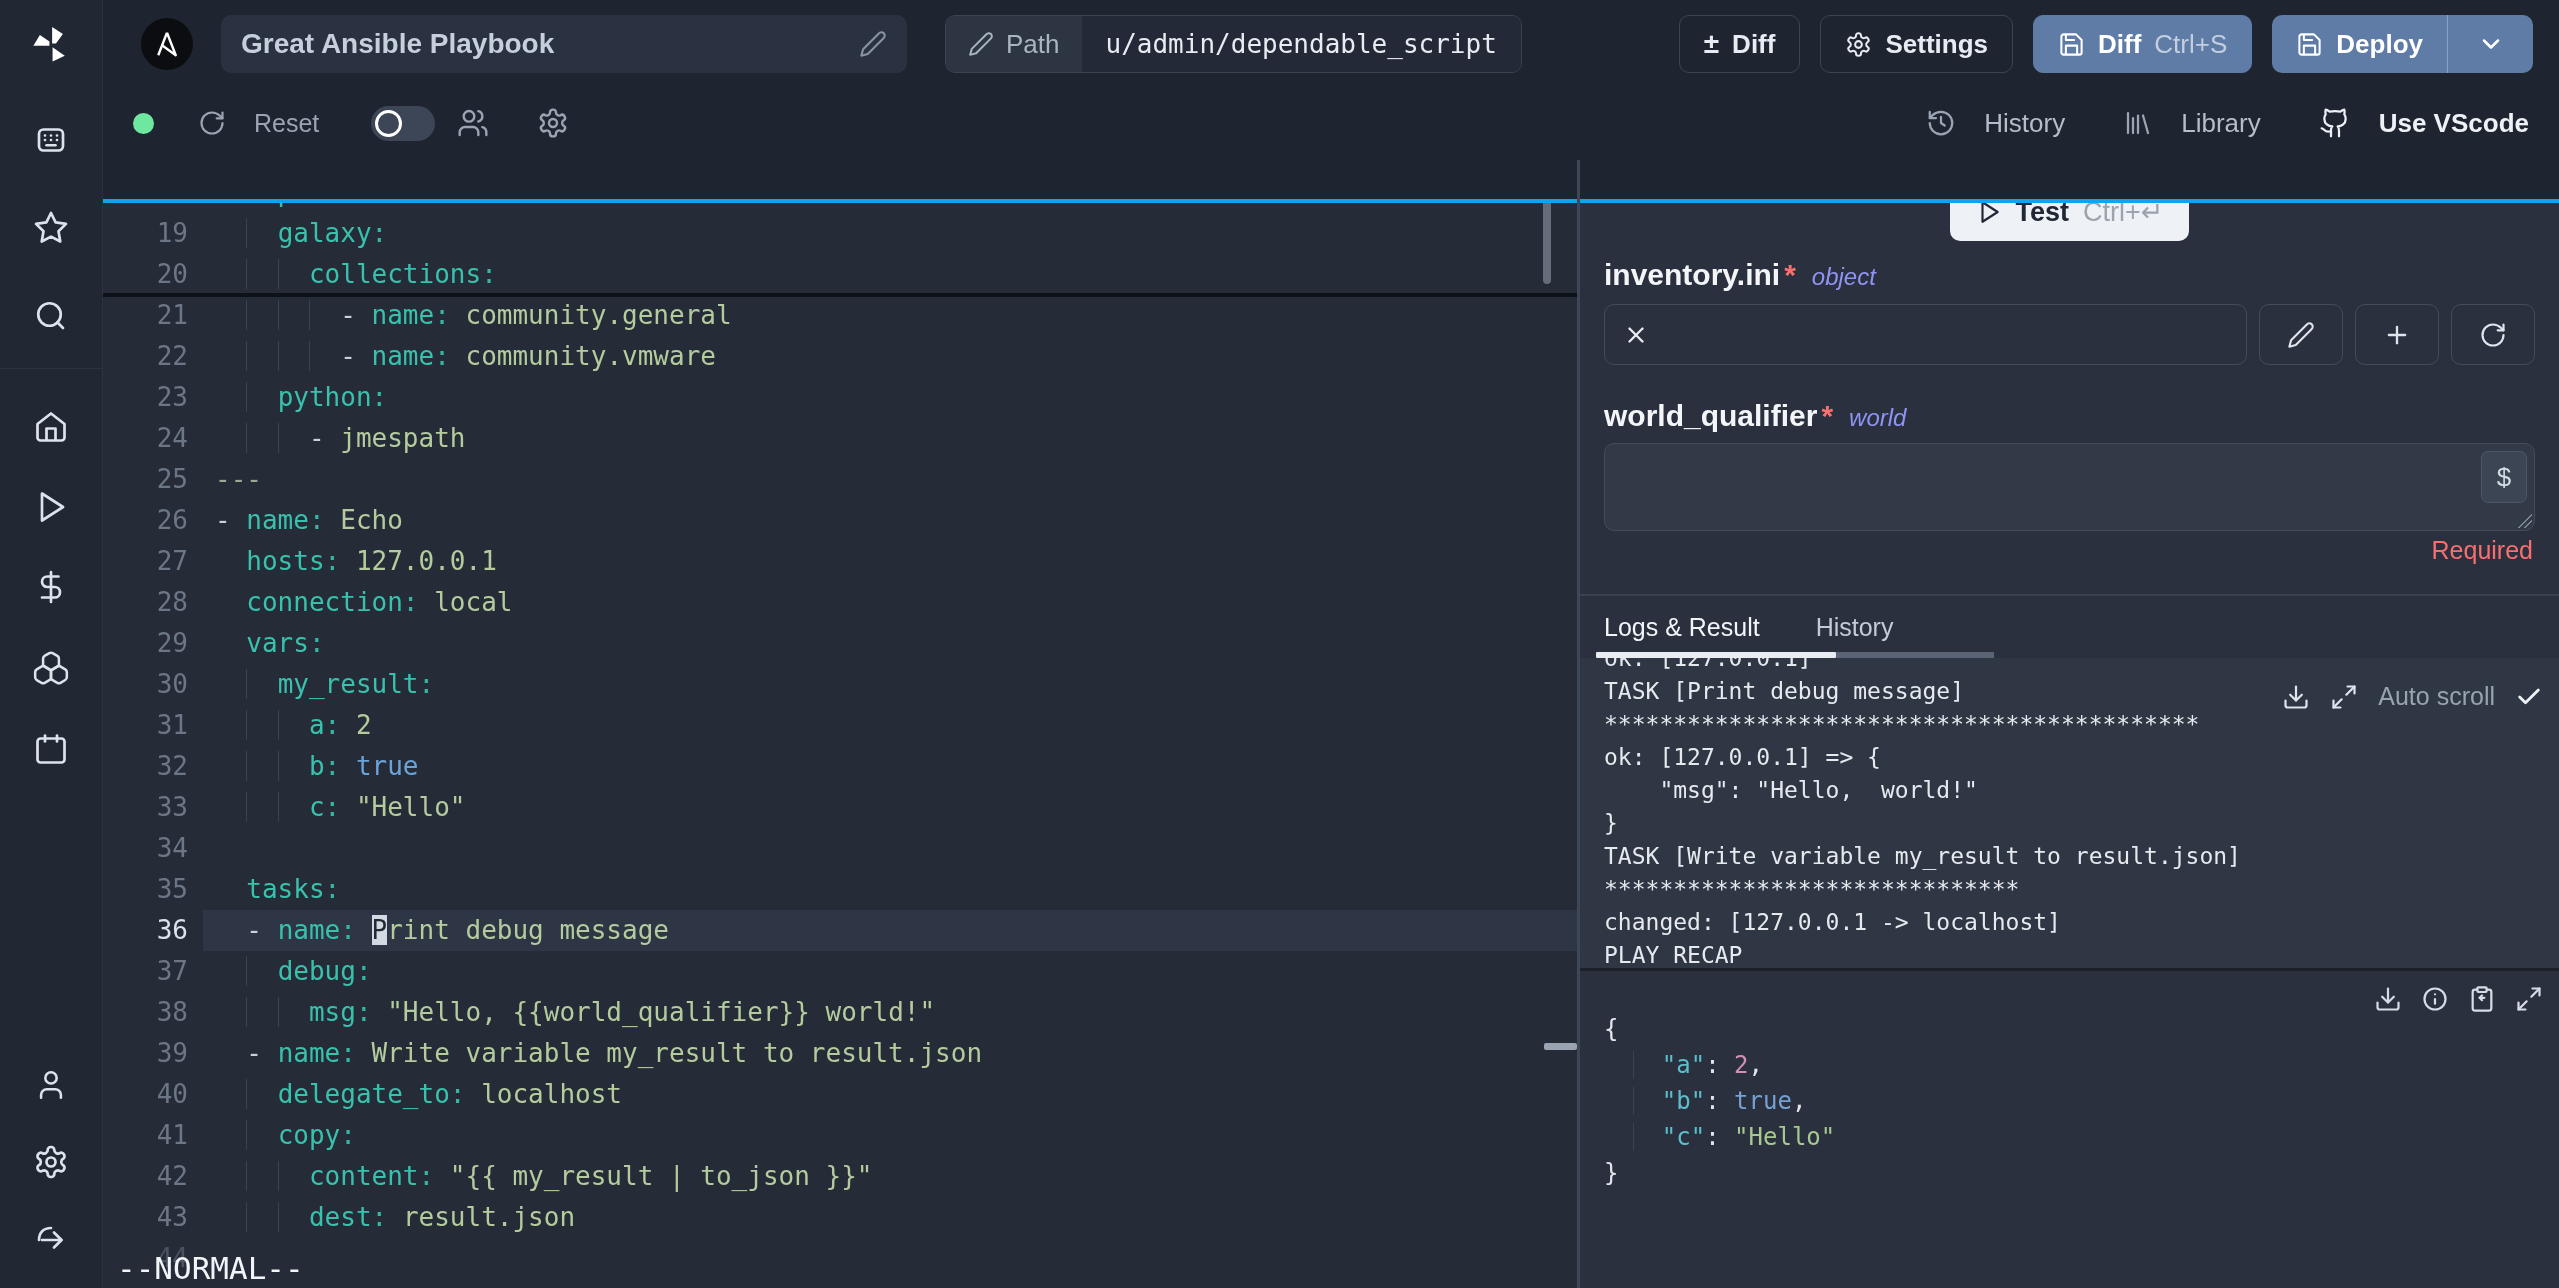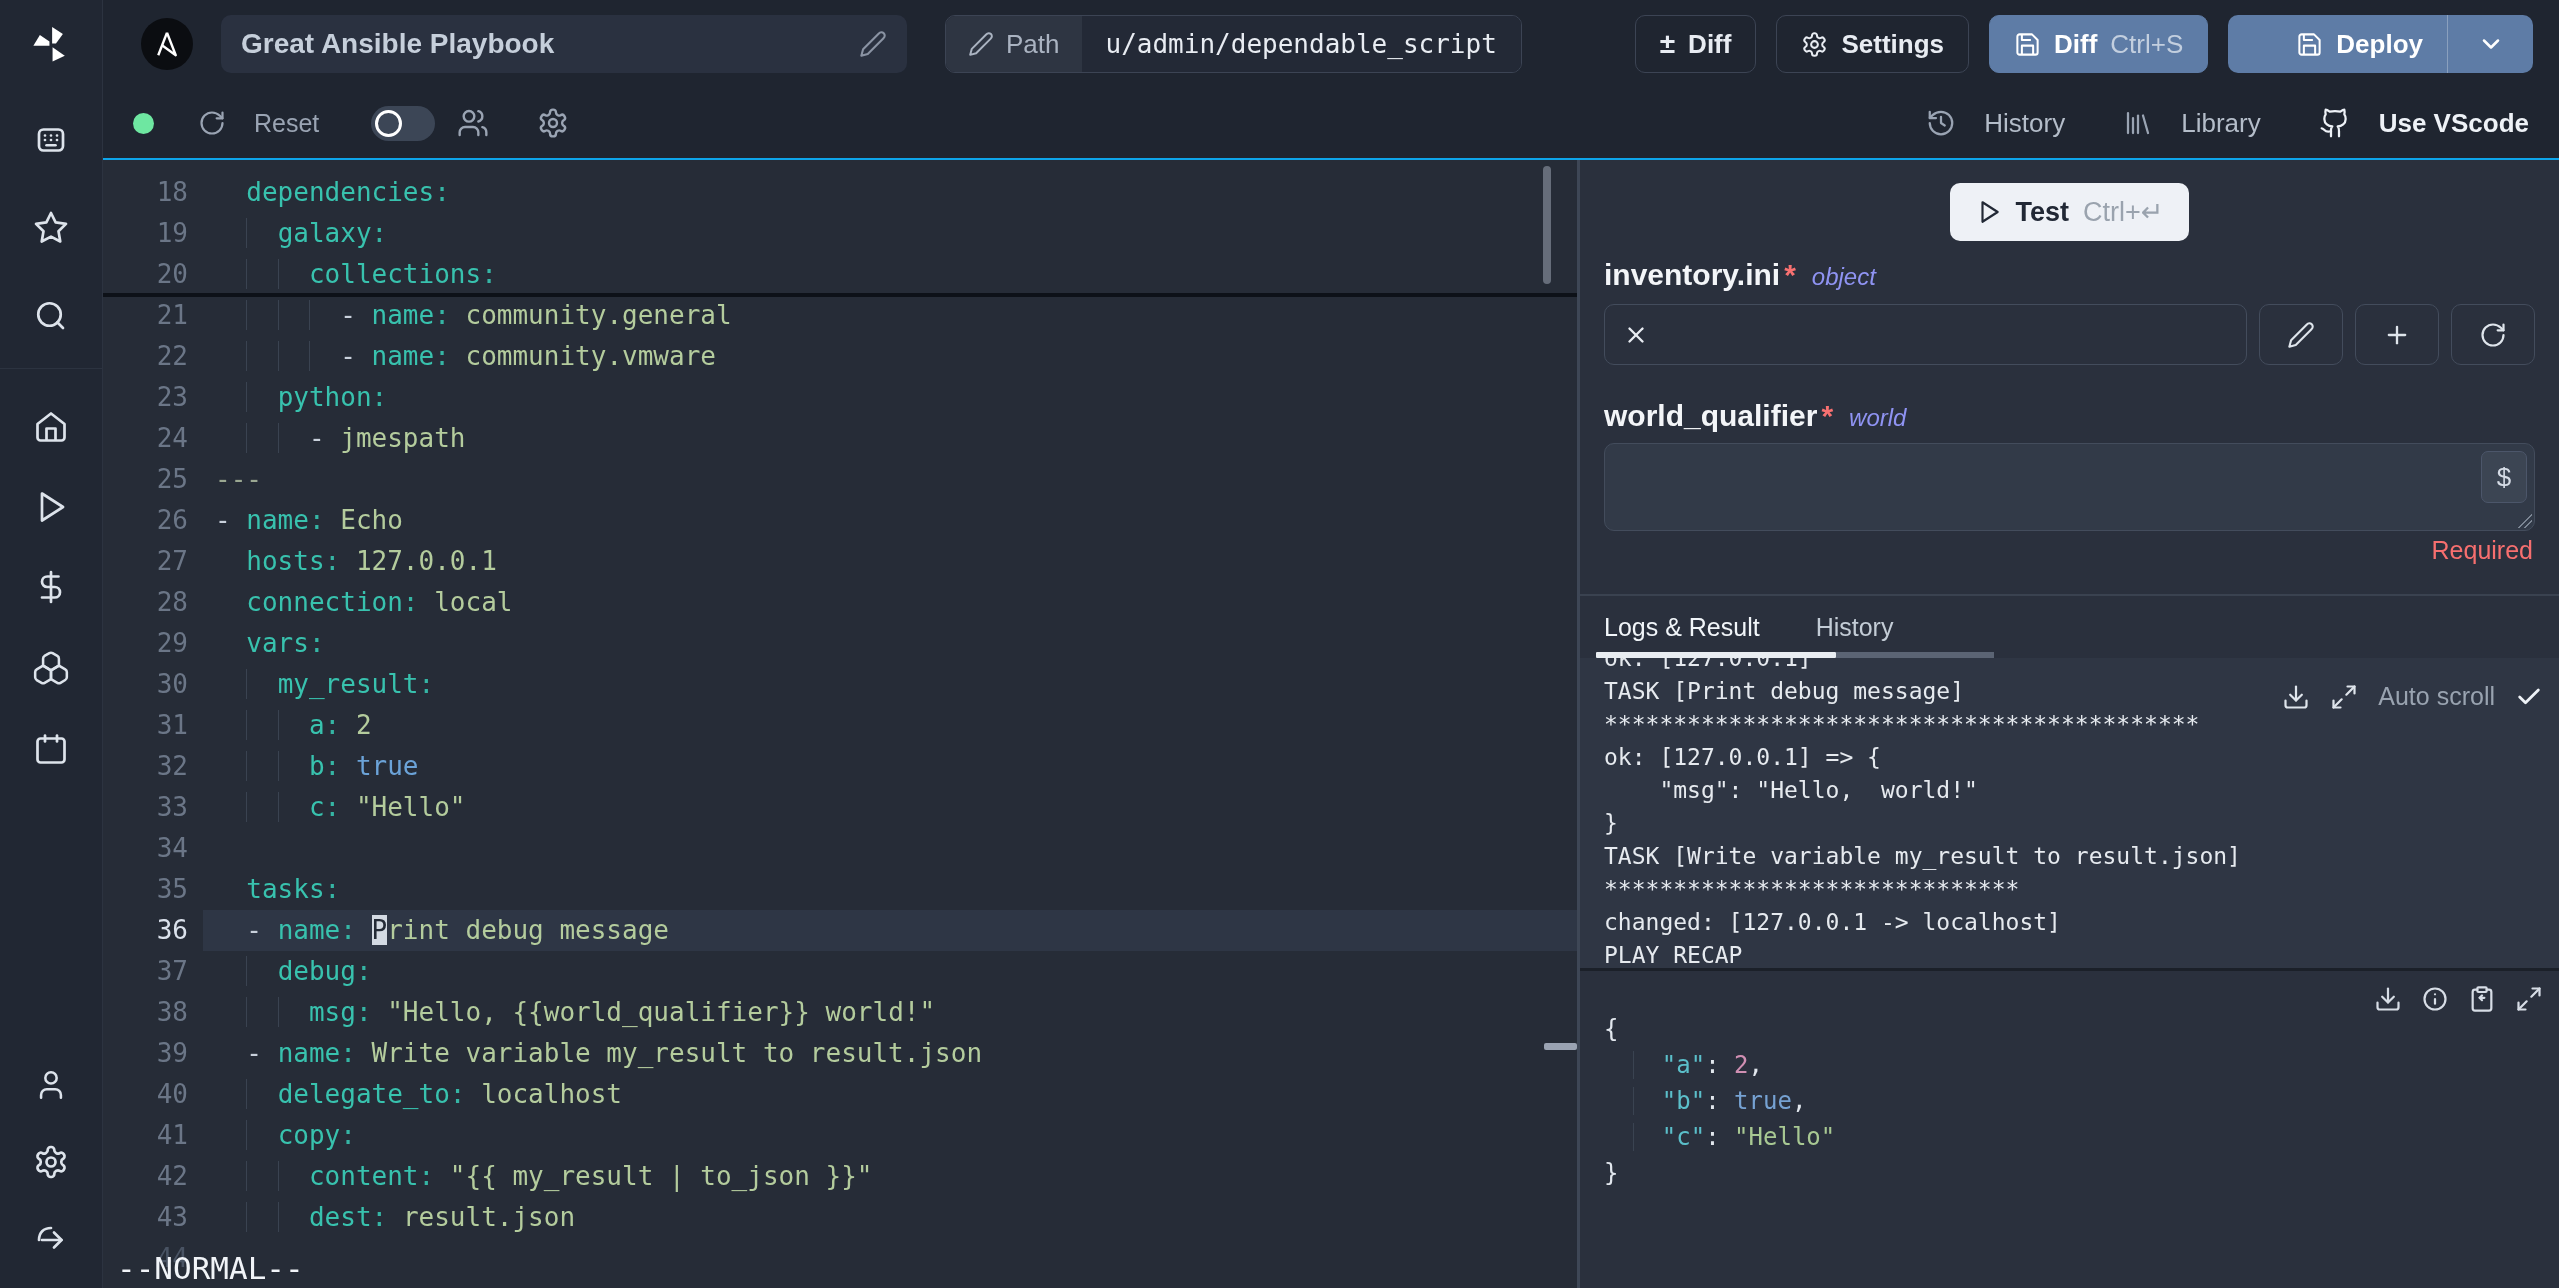--- a/index.html
+++ b/index.html
@@ -10,33 +10,33 @@
   
   .rail { position:absolute; left:0; top:0; width:103px; height:1288px; background:#212733; border-right:1px solid #2c3340; display:flex; flex-direction:column; align-items:center; z-index:30; }
   .rail .logo { margin-top:22px; }
   .rail-icons { margin-top:54px; display:flex; flex-direction:column; align-items:center; gap:52px; width:100%; }
   .rail-div { width:103px; height:1px; background:#2c3340; margin:34px 0 40px; }
   .rail-icons2 { display:flex; flex-direction:column; align-items:center; gap:44px; width:100%; }
   .rail-bottom { margin-top:auto; margin-bottom:30px; display:flex; flex-direction:column; align-items:center; gap:42px; }
   .ricon { color:#dde3eb; cursor:pointer; }
 
   
-  .topbar { position:absolute; left:103px; top:0; right:0; height:160px; background:#1f2530; border-bottom:2px solid #0ea5e9; z-index:20; }
+  .topbar { position:absolute; left:103px; top:0; right:0; height:203px; background:#1f2530; border-bottom:4px solid #0ea5e9; z-index:20; }
   .row1 { height:88px; display:flex; align-items:center; padding:0 26px 0 38px; }
   .avatar { width:52px; height:52px; border-radius:50%; background:#0b0d11; color:#fff; display:flex; align-items:center; justify-content:center; font-size:30px; font-weight:700; flex:none; }
   .titlebox { margin-left:28px; width:686px; height:58px; background:#2a3140; border-radius:10px; display:flex; align-items:center; padding:0 20px; }
   .titlebox .ttl { color:#c6cfdb; font-size:28px; font-weight:600; flex:1; }
   .pathctl { margin-left:38px; height:58px; border:1px solid #3c4454; border-radius:10px; display:flex; align-items:stretch; overflow:hidden; }
   .pathctl .pseg { background:#2e3542; display:flex; align-items:center; gap:12px; padding:0 22px; color:#aab3c1; font-size:26px; }
   .pathctl .pval { background:#232936; display:flex; align-items:center; padding:0 24px; font-family:"DejaVu Sans Mono", monospace; font-size:26px; color:#e8ecf2; }
   .hbtn { height:58px; border:1px solid #3c4454; border-radius:10px; background:transparent; color:#e8ecf2; font-size:26px; font-weight:600; display:flex; align-items:center; gap:13px; padding:0 24px; cursor:pointer; font-family:inherit; }
   .hbtn.blue { background:#5e7ca6; border-color:#5e7ca6; color:#fff; }
   .hbtn .kbd { color:#c3cfdf; font-weight:400; }
   .deploy-group { display:flex; align-items:stretch; height:58px; border-radius:10px; overflow:hidden; background:#5e7ca6; }
-  .deploy-main { display:flex; align-items:center; gap:13px; padding:0 24px; font-size:26px; font-weight:600; color:#fff; cursor:pointer;margin-left:44px; }
+  .deploy-main { display:flex; align-items:center; gap:13px; padding:0 24px; font-size:26px; font-weight:600; color:#fff; cursor:pointer; }
   .deploy-caret { width:86px; display:flex; align-items:center; justify-content:center; border-left:1px solid rgba(255,255,255,.28); cursor:pointer; color:#fff; }
   .row2 { height:70px; display:flex; align-items:center; padding:0 30px; }
   .dot { width:21px; height:21px; border-radius:50%; background:#6ee7a1; flex:none; }
   .r2item { display:flex; align-items:center; gap:28px; color:#9aa4b3; font-size:25px; cursor:pointer; }
   .toggle { width:64px; height:35px; border-radius:18px; background:#3c4656; position:relative; cursor:pointer; }
   .toggle .knob { position:absolute; left:4px; top:4px; width:27px; height:27px; border-radius:50%; border:3px solid #fff; }
   .r2right { margin-left:auto; display:flex; align-items:center; gap:58px; }
   .r2right .lbl { font-size:26px; color:#b4bdc9; }
   .r2right .strong { color:#eef2f7; font-weight:600; }
 

